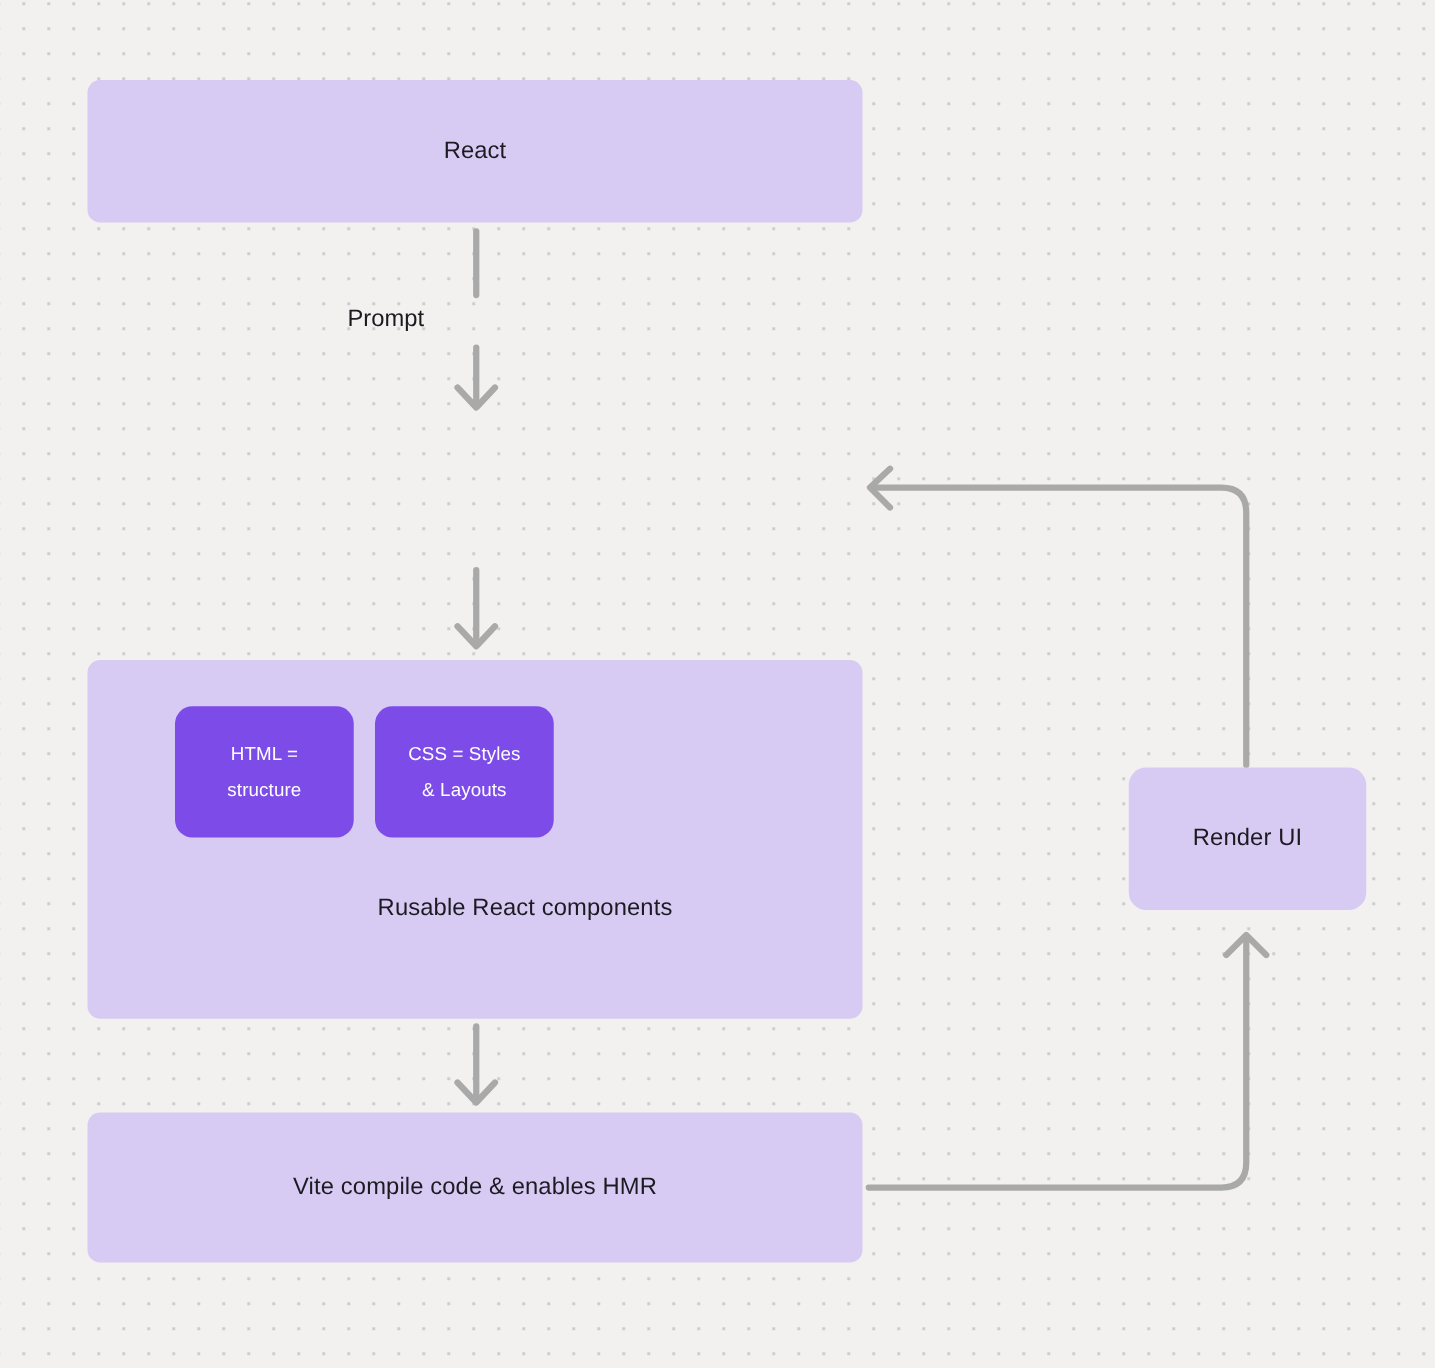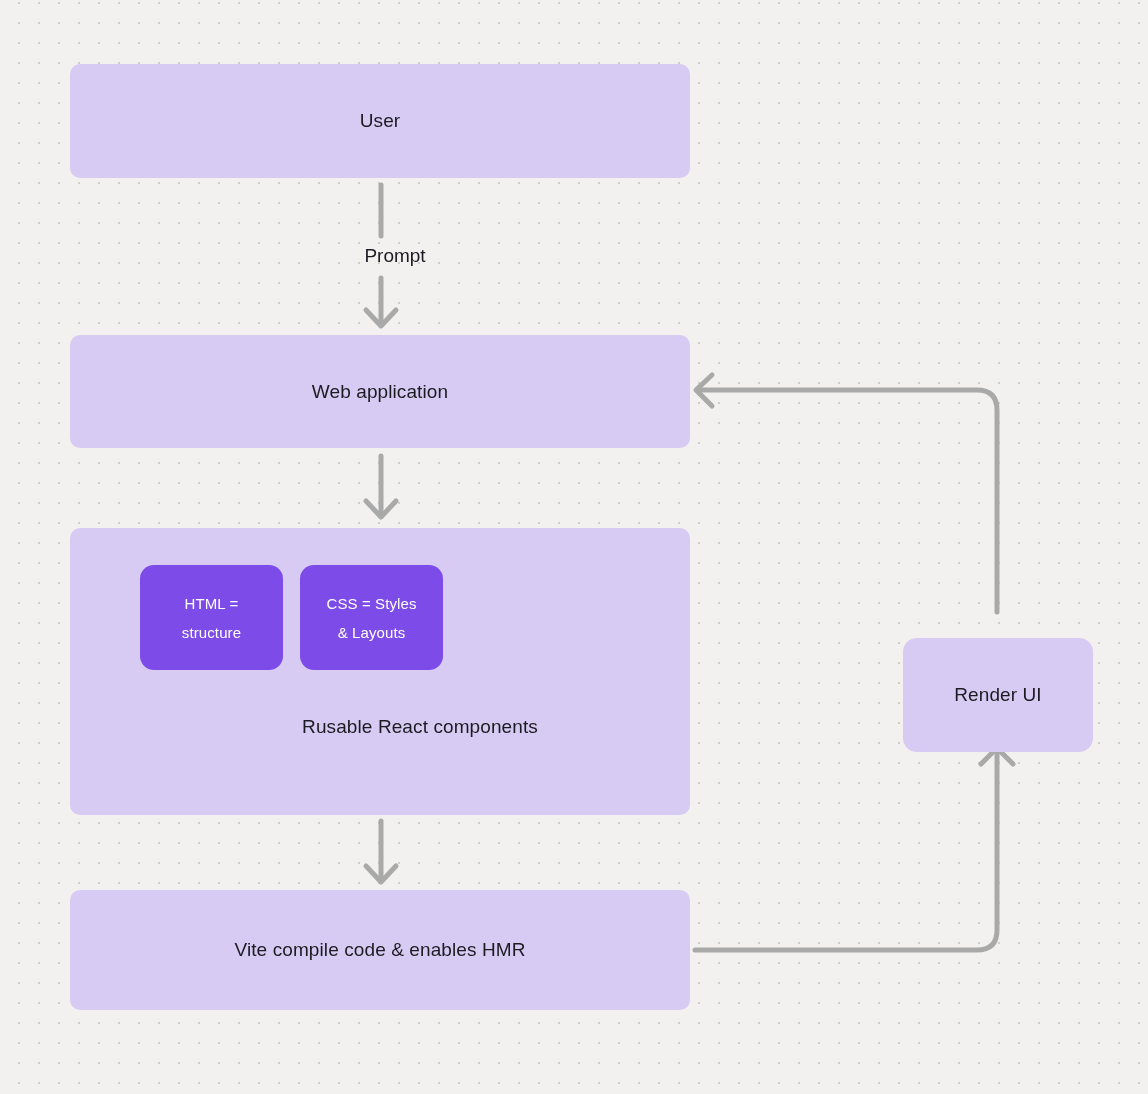--- a/index.html
+++ b/index.html
@@ -43,21 +43,21 @@
     border-radius:10px;
     display:flex;align-items:center;justify-content:center;
     color:var(--text-dark);
     font-size:19px;
     letter-spacing:.1px;
   }
   .node-user       {left:70px; top:64px;  width:620px; height:114px;}
   .node-webapp     {left:70px; top:335px; width:620px; height:113px;}
   .node-components {left:70px; top:528px; width:620px; height:287px; display:block;}
   .node-vite       {left:70px; top:890px; width:620px; height:120px;}
-  .node-render     {left:903px;top:638px; width:190px; height:114px; border-radius:14px;}
+  .node-render     {left:903px;top:614px; width:190px; height:114px; border-radius:14px;}
   .chip{
     position:absolute;
     top:37px;
     width:143px;height:105px;
     background:var(--chip-fill);
     border-radius:14px;
     display:flex;align-items:center;justify-content:center;
     color:var(--text-light);
     font-size:15px;
     line-height:29px;
@@ -70,22 +70,21 @@
   .components-caption{
     position:absolute;
     left:0;top:188px;width:620px;
     text-align:center;
     color:var(--text-dark);
     font-size:19px;
     margin-left:40px;
   }
   .edge-label{
     position:absolute;
-    left:295px;top:245px;width:200px;
-    text-align:center;
+    left:278px;top:245px;width:200px;
     color:var(--text-dark);
     font-size:19px;
   }
 </style>
 </head>
 <body>
 
 <div class="canvas">
 
   <svg class="edges" viewBox="0 0 1148 1094" aria-hidden="true">
@@ -101,28 +100,25 @@
     <path class="edge" d="M366 866 L381 882 L396 866"></path>
 
     <path class="edge" d="M695 950 H977 Q997 950 997 930 V750"></path>
     <path class="edge" d="M981 764 L997 748 L1013 764"></path>
 
     <path class="edge" d="M997 612 V410 Q997 390 977 390 H698"></path>
     <path class="edge" d="M712 375 L696 390 L712 406"></path>
   </svg>
 
   <div class="node node-user">
-    <span>User</span>
+    <span>React</span>
   </div>
 
   <div class="edge-label">Prompt</div>
 
-  <div class="node node-webapp">
-    <span>Web application</span>
-  </div>
 
   <div class="node node-components">
     <div class="chip chip-1">
       <span>HTML =
 structure</span>
     </div>
     <div class="chip chip-2">
       <span>CSS = Styles
 &amp; Layouts</span>
     </div>

